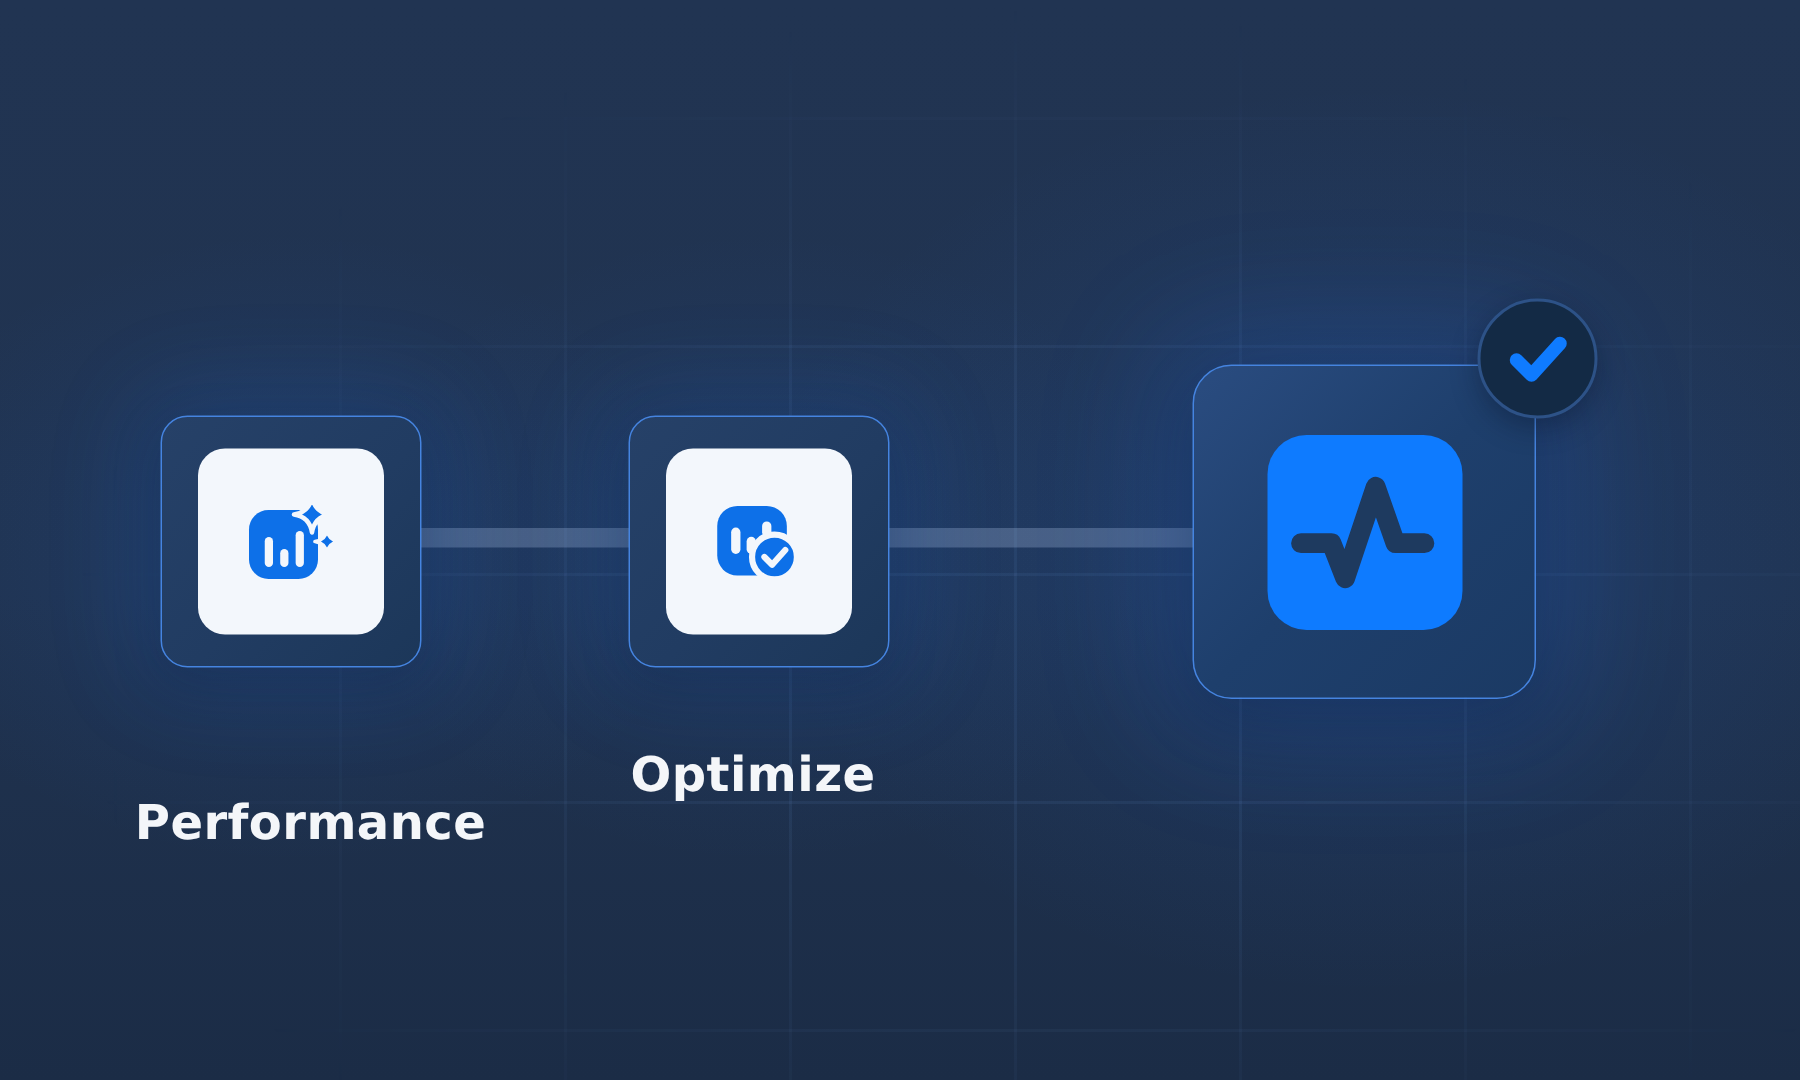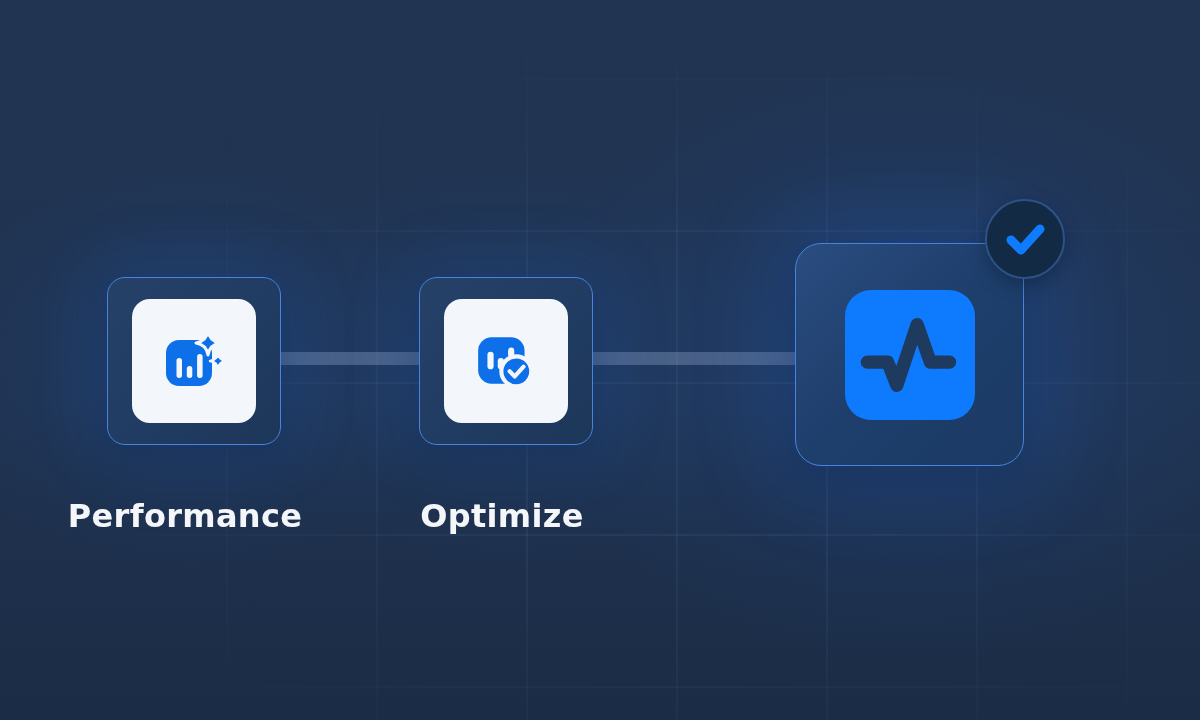--- a/index.html
+++ b/index.html
@@ -94,21 +94,21 @@
   .step-label {
     position: absolute;
     top: 497px;
     transform: translateX(-50%);
     color: var(--label-text, #f4f6f9);
     font-size: 32px;
     font-weight: 700;
     letter-spacing: 0.3px;
     white-space: nowrap;
   }
-  .label-1 { left: 185px; }
+  .label-1 { left: 207px; margin-top: 32px; }
   .label-2 { left: 502px; }
 
   svg { display: block; }
 </style>
 </head>
 <body>
 
 <div class="stage">
 
   <div class="grid-overlay"></div>

